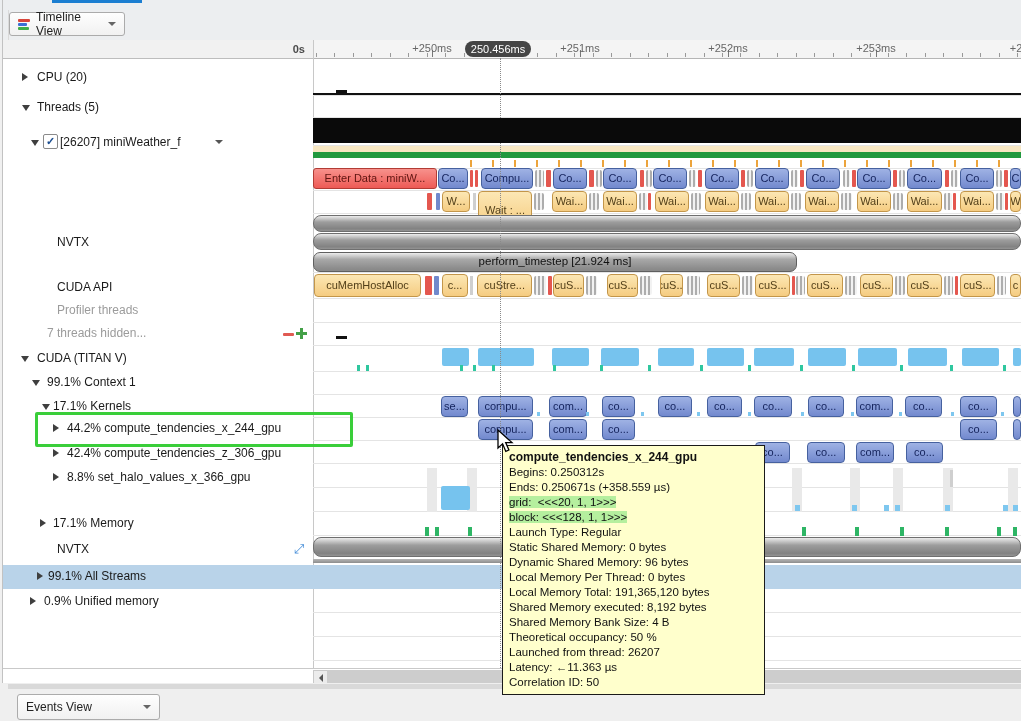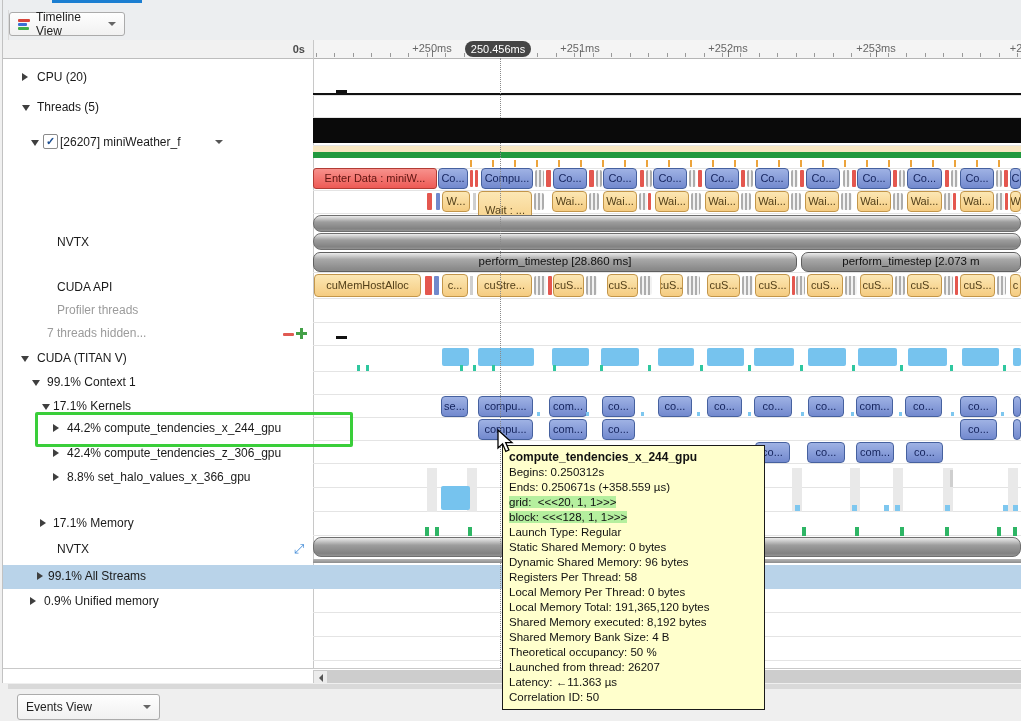--- a/index.html
+++ b/index.html
@@ -270,22 +270,21 @@
     <div class="mk stripes" style="left: 893px; top: 193px; width: 10px; height: 17px;"></div>
     <div class="mk blk-tan" style="left: 907px; top: 191px; width: 35px; height: 21px;">Wai...</div>
     <div class="mk stripes" style="left: 944px; top: 193px; width: 8px; height: 17px;"></div>
     <div class="mk sliver-red" style="left: 953px; top: 193px; width: 3px; height: 17px;"></div>
     <div class="mk blk-tan" style="left: 960px; top: 191px; width: 34px; height: 21px;">Wai...</div>
     <div class="mk stripes" style="left: 996px; top: 193px; width: 8px; height: 17px;"></div>
     <div class="mk sliver-red" style="left: 1005px; top: 193px; width: 3px; height: 17px;"></div>
     <div class="mk blk-tan" style="left: 1010px; top: 191px; width: 11px; height: 21px;">W</div>
     <div class="mk nvtx-bar" style="left: 313px; top: 215px; width: 708px; height: 17px;"></div>
     <div class="mk nvtx-bar" style="left: 313px; top: 233px; width: 708px; height: 17px;"></div>
-    <div class="mk nvtx-span" style="left: 313px; top: 252px; width: 484px; height: 20px;">perform_timestep [28.860 ms]</div>
-    <div class="mk nvtx-span" style="left: 801px; top: 252px; width: 220px; height: 20px;">perform_timestep [2.073 m</div>
+    <div class="mk nvtx-span" style="left: 313px; top: 252px; width: 484px; height: 20px;">perform_timestep [21.924 ms]</div>
     <div class="mk blk-tan" style="left: 314px; top: 274px; width: 107px; height: 23px;">cuMemHostAlloc</div>
     <div class="mk sliver-red" style="left: 425px; top: 276px; width: 7px; height: 19px;"></div>
     <div class="mk sliver-blue" style="left: 434px; top: 276px; width: 5px; height: 19px;"></div>
     <div class="mk blk-tan" style="left: 442px; top: 274px; width: 26px; height: 23px;">c...</div>
     <div class="mk band-dark" style="left: 470px; top: 276px; width: 3px; height: 19px;"></div>
     <div class="mk blk-tan" style="left: 477px; top: 274px; width: 55px; height: 23px;">cuStre...</div>
     <div class="mk stripes" style="left: 534px; top: 276px; width: 12px; height: 19px;"></div>
     <div class="mk sliver-red" style="left: 548px; top: 276px; width: 4px; height: 19px;"></div>
     <div class="mk blk-tan" style="left: 553px; top: 274px; width: 31px; height: 23px;">cuS...</div>
     <div class="mk stripes" style="left: 586px; top: 276px; width: 11px; height: 19px;"></div>
@@ -488,21 +487,20 @@
 <div class="abs" id="tooltip" style="left: 502px; top: 445px; width: 248px;">
   <div id="tt-title">compute_tendencies_x_244_gpu</div>
   <div id="tt-lines">
       <div class="tt-line">Begins: 0.250312s</div>
       <div class="tt-line">Ends: 0.250671s (+358.559 µs)</div>
       <div class="tt-line"><span class="tt-hl">grid:  &lt;&lt;&lt;20, 1, 1&gt;&gt;&gt;</span></div>
       <div class="tt-line"><span class="tt-hl">block: &lt;&lt;&lt;128, 1, 1&gt;&gt;&gt;</span></div>
       <div class="tt-line">Launch Type: Regular</div>
       <div class="tt-line">Static Shared Memory: 0 bytes</div>
       <div class="tt-line">Dynamic Shared Memory: 96 bytes</div>
-      <div class="tt-line">Registers Per Thread: 58</div>
       <div class="tt-line">Local Memory Per Thread: 0 bytes</div>
       <div class="tt-line">Local Memory Total: 191,365,120 bytes</div>
       <div class="tt-line">Shared Memory executed: 8,192 bytes</div>
       <div class="tt-line">Shared Memory Bank Size: 4 B</div>
       <div class="tt-line">Theoretical occupancy: 50 %</div>
       <div class="tt-line">Launched from thread: 26207</div>
       <div class="tt-line">Latency: ←11.363 µs</div>
       <div class="tt-line">Correlation ID: 50</div>
     </div>
 </div>

